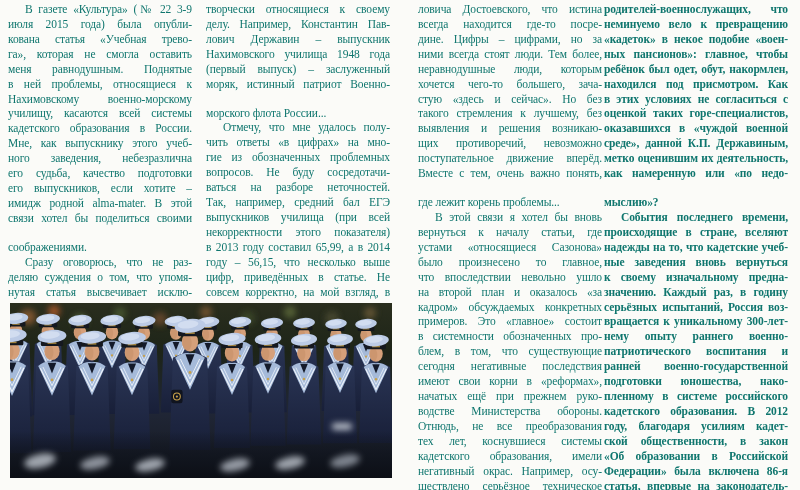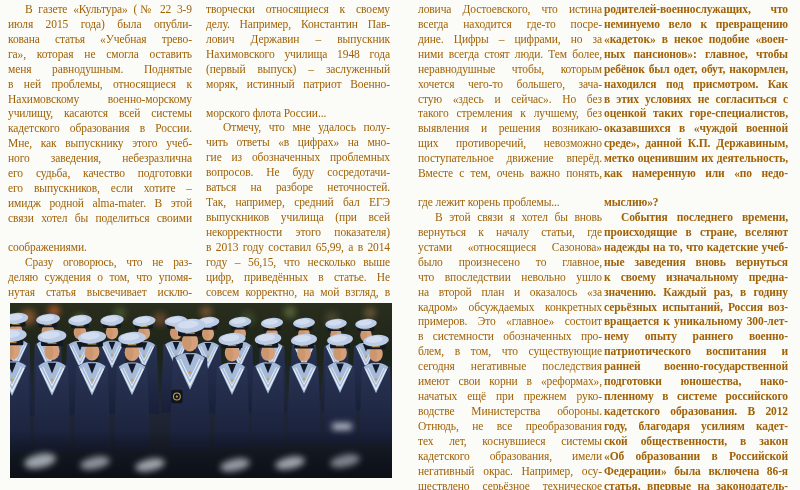--- a/index.html
+++ b/index.html
@@ -1,21 +1,21 @@
 <!DOCTYPE html>
 <html lang="ru"><head>
 <meta charset="utf-8">
 <style>
   html,body{margin:0;padding:0;}
   body{
     width:800px;height:490px;overflow:hidden;
     background:#fbfbf8;
     font-family:"Liberation Serif","DejaVu Serif",serif;
   }
-  .page{position:relative;width:800px;height:490px;background:#fbfbf8;color:#a16207;}
+  .page{position:relative;width:800px;height:490px;background:#fbfbf8;color:#0f766e;}
   .col{position:absolute;top:2px;width:184px;}
   #col-0{left:8px;}
   #col-1{left:206px;}
   #col-2{left:418px;}
   #col-3{left:604px;font-weight:bold;}
   .line{
     height:14.93px;line-height:14.93px;
     font-size:11.5px;letter-spacing:-0.1px;
     text-align:justify;text-align-last:justify;
     overflow:hidden;
@@ -73,21 +73,21 @@
       <div class="line">в 2013 году составил 65,99, а в 2014</div>
       <div class="line">году – 56,15, что несколько выше</div>
       <div class="line">цифр, приведённых в статье. Не</div>
       <div class="line">совсем корректно, на мой взгляд, в</div>
     </div>
   <div class="col" id="col-2">
       <div class="line">ловича Достоевского, что истина</div>
       <div class="line">всегда находится где-то посре-</div>
       <div class="line">дине. Цифры – цифрами, но за</div>
       <div class="line">ними всегда стоят люди. Тем более,</div>
-      <div class="line">неравнодушные чтобы, которым</div>
+      <div class="line">неравнодушные люди, которым</div>
       <div class="line">хочется чего-то большего, зача-</div>
       <div class="line">стую «здесь и сейчас». Но без</div>
       <div class="line">такого стремления к лучшему, без</div>
       <div class="line">выявления и решения возникаю-</div>
       <div class="line">щих противоречий, невозможно</div>
       <div class="line">поступательное движение вперёд.</div>
       <div class="line">Вместе с тем, очень важно понять,</div>
       <div class="line end">где лежит корень проблемы...</div>
       <div class="line indent">В этой связи я хотел бы вновь</div>
       <div class="line">вернуться к началу статьи, где</div>

